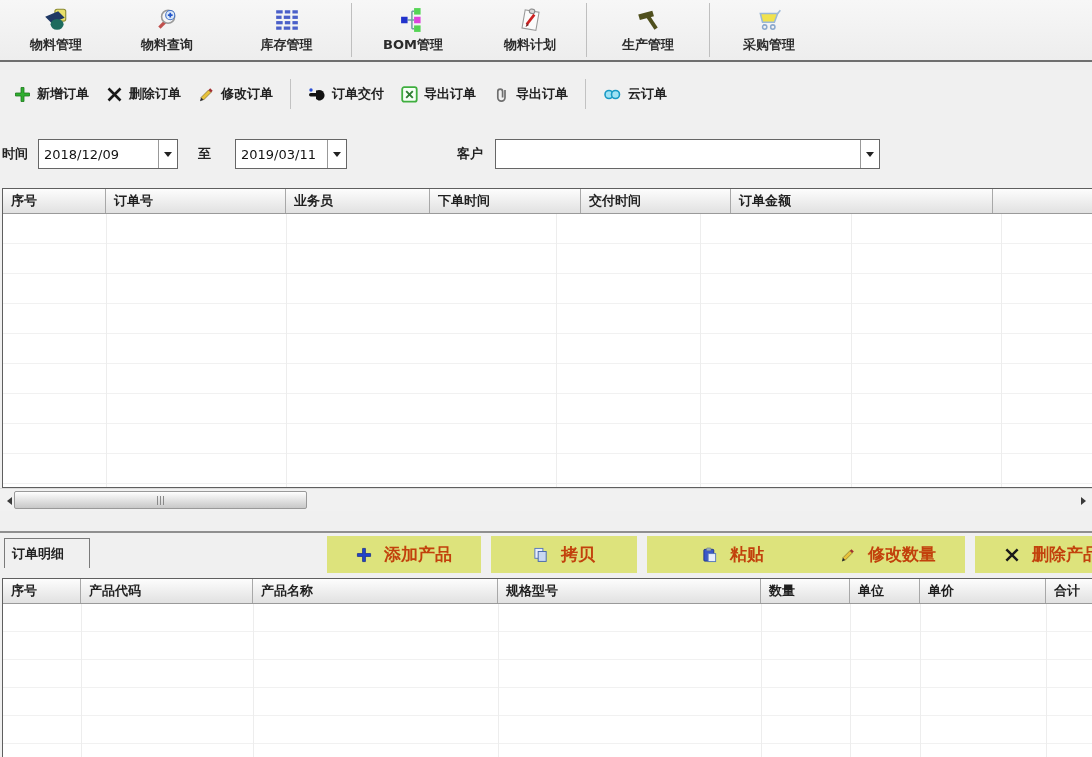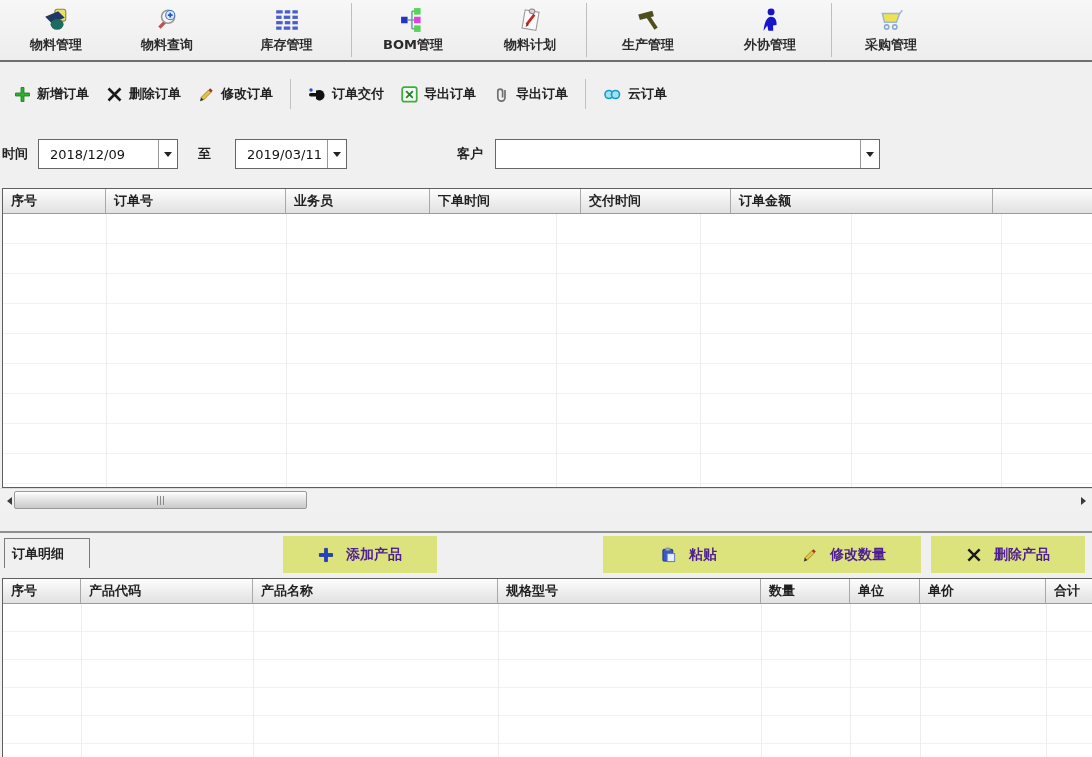--- a/index.html
+++ b/index.html
@@ -21,21 +21,21 @@
     display:flex;align-items:center;padding-left:14px;gap:17px;box-sizing:border-box;}
   .tb2-item{display:flex;align-items:center;gap:6px;font-size:13px;font-weight:700;
     color:#222;white-space:nowrap;cursor:default;font-family:Liberation Serif, serif;}
   .tb2-sep{width:1px;height:30px;background:#c2c2c2;}
   
   .filterbar{position:absolute;top:130px;left:0;width:1092px;height:48px;}
   .flabel{position:absolute;top:50%;transform:translateY(-50%);
     font-size:13px;font-weight:700;color:#222;}
   .combo{position:absolute;top:9px;height:30px;background:#fff;
     border:1px solid #666;display:flex;align-items:stretch;box-sizing:border-box;}
-  .combo-value{flex:1;display:flex;align-items:center;padding:0 11px;
+  .combo-value{flex:1;display:flex;align-items:center;padding:0 5px;
     font-size:13px;color:#111;overflow:hidden;white-space:nowrap;}
   .combo-btn{width:18px;border-left:1px solid #999;background:#fff;
     display:flex;align-items:center;justify-content:center;}
   .tri-down{width:0;height:0;border:4px solid transparent;border-top:5px solid #222;margin-top:4px;}
   .search-btn{position:absolute;left:900px;top:6px;width:113px;height:36px;
     background:#dde37c;display:flex;align-items:center;justify-content:center;gap:10px;
     font-size:14px;font-weight:700;color:#111;cursor:default;}
   
   .gtable{position:absolute;left:2px;background:#fff;border:1px solid #5f5f5f;
     border-right:none;box-sizing:border-box;overflow:hidden;}
@@ -60,21 +60,21 @@
     display:flex;align-items:center;justify-content:center;gap:2px;box-sizing:border-box;}
   .grip{width:1px;height:9px;background:#8a8a8a;}
   
   .split{position:absolute;top:531px;left:0;width:1092px;height:2px;background:#8f8f8f;}
   .detail-tab{position:absolute;left:4px;top:538px;width:86px;height:30px;
     border:1px solid #7a7a7a;border-bottom:none;box-sizing:border-box;
     display:flex;align-items:center;padding-left:7px;
     font-size:13px;font-weight:700;color:#222;cursor:default;}
   .ybtn{position:absolute;top:536px;height:37px;background:#dde37c;
     display:flex;align-items:center;justify-content:center;gap:12px;
-    font-size:14px;font-weight:700;color:#4c1d95;box-sizing:border-box;cursor:default;}
+    font-size:17px;font-weight:700;color:#c2410c;box-sizing:border-box;cursor:default;margin-left:44px;}
   .icon{display:inline-flex;flex:none;}
 </style>
 </head>
 <body>
 
 <div class="app">
 
   <div class="toolbar1">
     <div class="tb1-item" style="width:112px">
       <span class="icon">
@@ -146,29 +146,20 @@
     <div class="tb1-sep"></div>
     <div class="tb1-item" style="width:122px">
       <span class="icon">
         <svg width="26" height="26" viewBox="0 0 24 24">
             <polygon points="3,7 16,3.5 17.5,8.5 4.5,12" fill="#4f4f1d"></polygon>
             <line x1="11.5" y1="8" x2="19.5" y2="20" stroke="#4f4f1d" stroke-width="3.6"></line>
           </svg>
       </span>
       <span class="tb1-label">生产管理</span>
     </div>
-    <div class="tb1-item" style="width:122px">
-      <span class="icon">
-        <svg width="26" height="26" viewBox="0 0 24 24">
-            <circle cx="13" cy="4.5" r="3.2" fill="#1515cc"></circle>
-            <path d="M6,22 C7,14 9,9 13,9 c4,0 5.5,4 5,7.5 l-3.2,0.5 0.2,5 -4.5,0 -1,-5 z" fill="#1515cc"></path>
-          </svg>
-      </span>
-      <span class="tb1-label">外协管理</span>
-    </div>
     <div class="tb1-sep"></div>
     <div class="tb1-item" style="width:118px">
       <span class="icon">
         <svg width="26" height="26" viewBox="0 0 24 24">
             <path d="M4,6 L20,6 17,14 6,14 Z" fill="#f0e24e" stroke="#9ab8d8" stroke-width="1.4"></path>
             <line x1="20" y1="6" x2="22.5" y2="3" stroke="#9ab8d8" stroke-width="1.4"></line>
             <circle cx="8" cy="18.5" r="2" fill="none" stroke="#8aa8cc" stroke-width="1.4"></circle>
             <circle cx="15.5" cy="18.5" r="2" fill="none" stroke="#8aa8cc" stroke-width="1.4"></circle>
           </svg>
       </span>
@@ -305,20 +296,29 @@
     <span>订单明细</span>
   </div>
 
   <div class="ybtn" style="left:283px;width:154px">
     <span class="icon">
       <svg width="16" height="16" viewBox="0 0 17 17">
           <path d="M7,1.5 h3 v5.5 h5.5 v3 h-5.5 v5.5 h-3 v-5.5 h-5.5 v-3 h5.5 z" fill="#2244cc" stroke="#15298a" stroke-width="0.8"></path>
         </svg>
     </span>
     <span>添加产品</span>
+  </div>
+  <div class="ybtn" style="left:447px;width:146px">
+    <span class="icon">
+      <svg width="16" height="16" viewBox="0 0 17 17">
+          <rect x="2" y="1.5" width="8.5" height="10.5" fill="#e8eefc" stroke="#5577bb"></rect>
+          <rect x="5.5" y="4.8" width="8.5" height="10.5" fill="#c9d8f2" stroke="#4466aa"></rect>
+        </svg>
+    </span>
+    <span>拷贝</span>
   </div>
   <div class="ybtn" style="left:603px;width:172px">
     <span class="icon">
       <svg width="16" height="16" viewBox="0 0 17 17">
           <rect x="2" y="2.5" width="10.5" height="12.5" rx="1" fill="#3a57c8" stroke="#1f3588"></rect>
           <rect x="4.8" y="1" width="4.8" height="3" rx="1" fill="#9aaabb" stroke="#667788" stroke-width="0.6"></rect>
           <rect x="6.5" y="7" width="8" height="8.5" fill="#e8eefc" stroke="#5577bb"></rect>
         </svg>
     </span>
     <span>粘贴</span>

